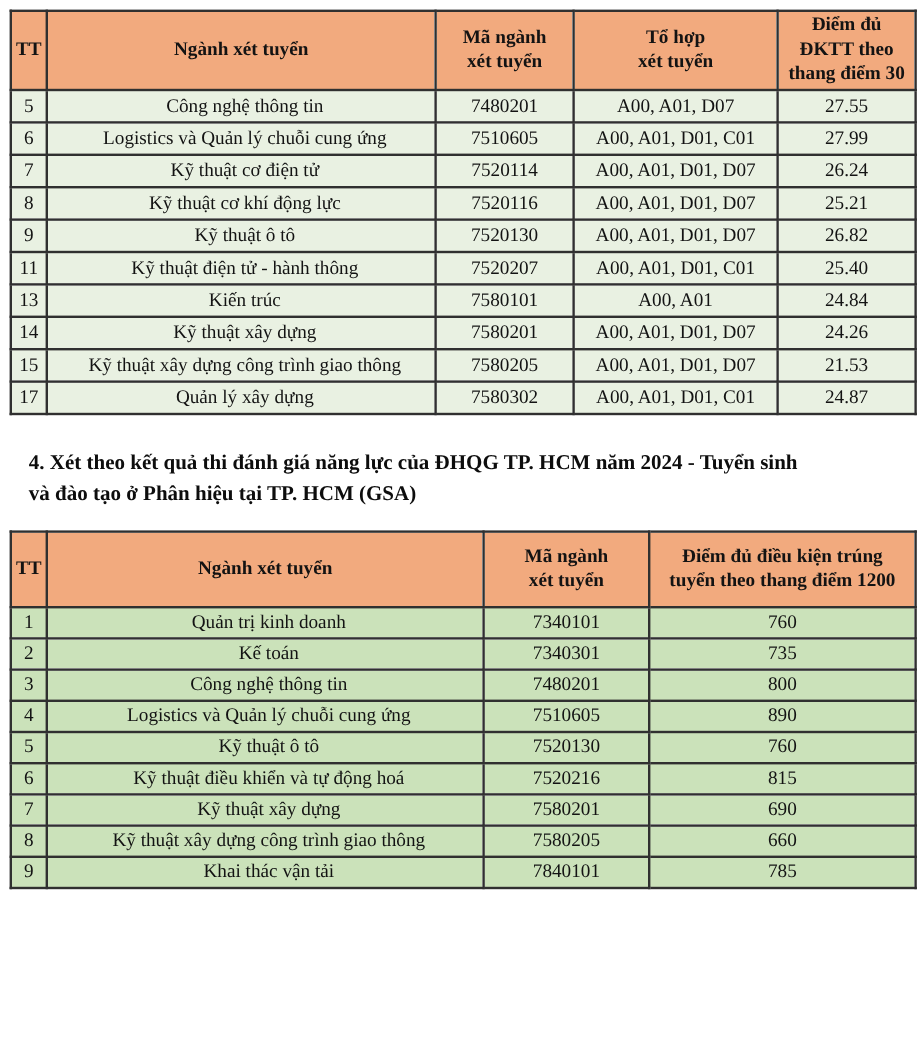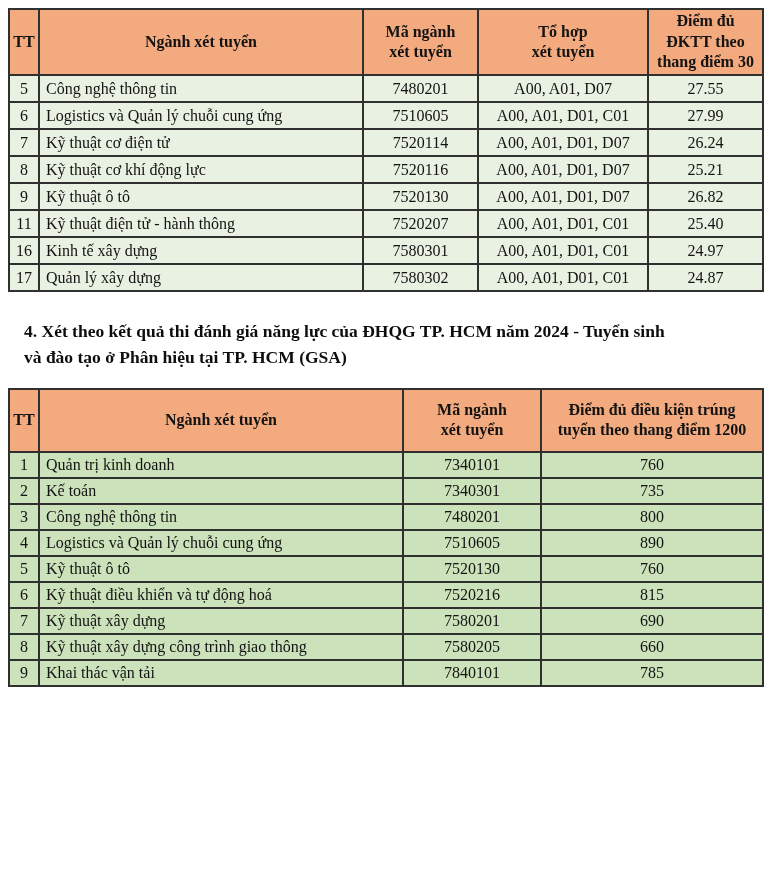--- a/index.html
+++ b/index.html
@@ -38,21 +38,21 @@
   }
   .t1 th { height: 64px; }
   .t2 th { height: 61px; }
   td {
     font-size: 16px;
     line-height: 1.2;
   }
   .t1 td { background: #E9F1E2; height: 25px; }
   .t2 td { background: #CBE2BA; height: 24px; }
   .col-tt   { text-align: center; }
-  .col-nganh{ text-align: left; padding-left: 6px; }
+  .col-nganh{ text-align: center; padding-left: 6px; }
   .col-ma, .col-tohop, .col-diem { text-align: center; }
   .section-heading {
     width: 754px;
     margin: 26px 0 17px 16px;
     font-weight: bold;
     font-size: 17.5px;
     line-height: 1.5;
     white-space: pre-line;
     color: #0d0d0d;
   }
@@ -120,25 +120,39 @@
           <td class="col-diem">26.82</td>
         </tr>
         <tr>
           <td class="col-tt">11</td>
           <td class="col-nganh">Kỹ thuật điện tử - hành thông</td>
           <td class="col-ma">7520207</td>
           <td class="col-tohop">A00, A01, D01, C01</td>
           <td class="col-diem">25.40</td>
         </tr>
         <tr>
-          <td class="col-tt">16</td>
-          <td class="col-nganh">Kinh tế xây dựng</td>
-          <td class="col-ma">7580301</td>
-          <td class="col-tohop">A00, A01, D01, C01</td>
-          <td class="col-diem">24.97</td>
+          <td class="col-tt">13</td>
+          <td class="col-nganh">Kiến trúc</td>
+          <td class="col-ma">7580101</td>
+          <td class="col-tohop">A00, A01</td>
+          <td class="col-diem">24.84</td>
+        </tr>
+        <tr>
+          <td class="col-tt">14</td>
+          <td class="col-nganh">Kỹ thuật xây dựng</td>
+          <td class="col-ma">7580201</td>
+          <td class="col-tohop">A00, A01, D01, D07</td>
+          <td class="col-diem">24.26</td>
+        </tr>
+        <tr>
+          <td class="col-tt">15</td>
+          <td class="col-nganh">Kỹ thuật xây dựng công trình giao  thông</td>
+          <td class="col-ma">7580205</td>
+          <td class="col-tohop">A00, A01, D01, D07</td>
+          <td class="col-diem">21.53</td>
         </tr>
         <tr>
           <td class="col-tt">17</td>
           <td class="col-nganh">Quản lý xây dựng</td>
           <td class="col-ma">7580302</td>
           <td class="col-tohop">A00, A01, D01, C01</td>
           <td class="col-diem">24.87</td>
         </tr>
       </tbody>
   </table>

